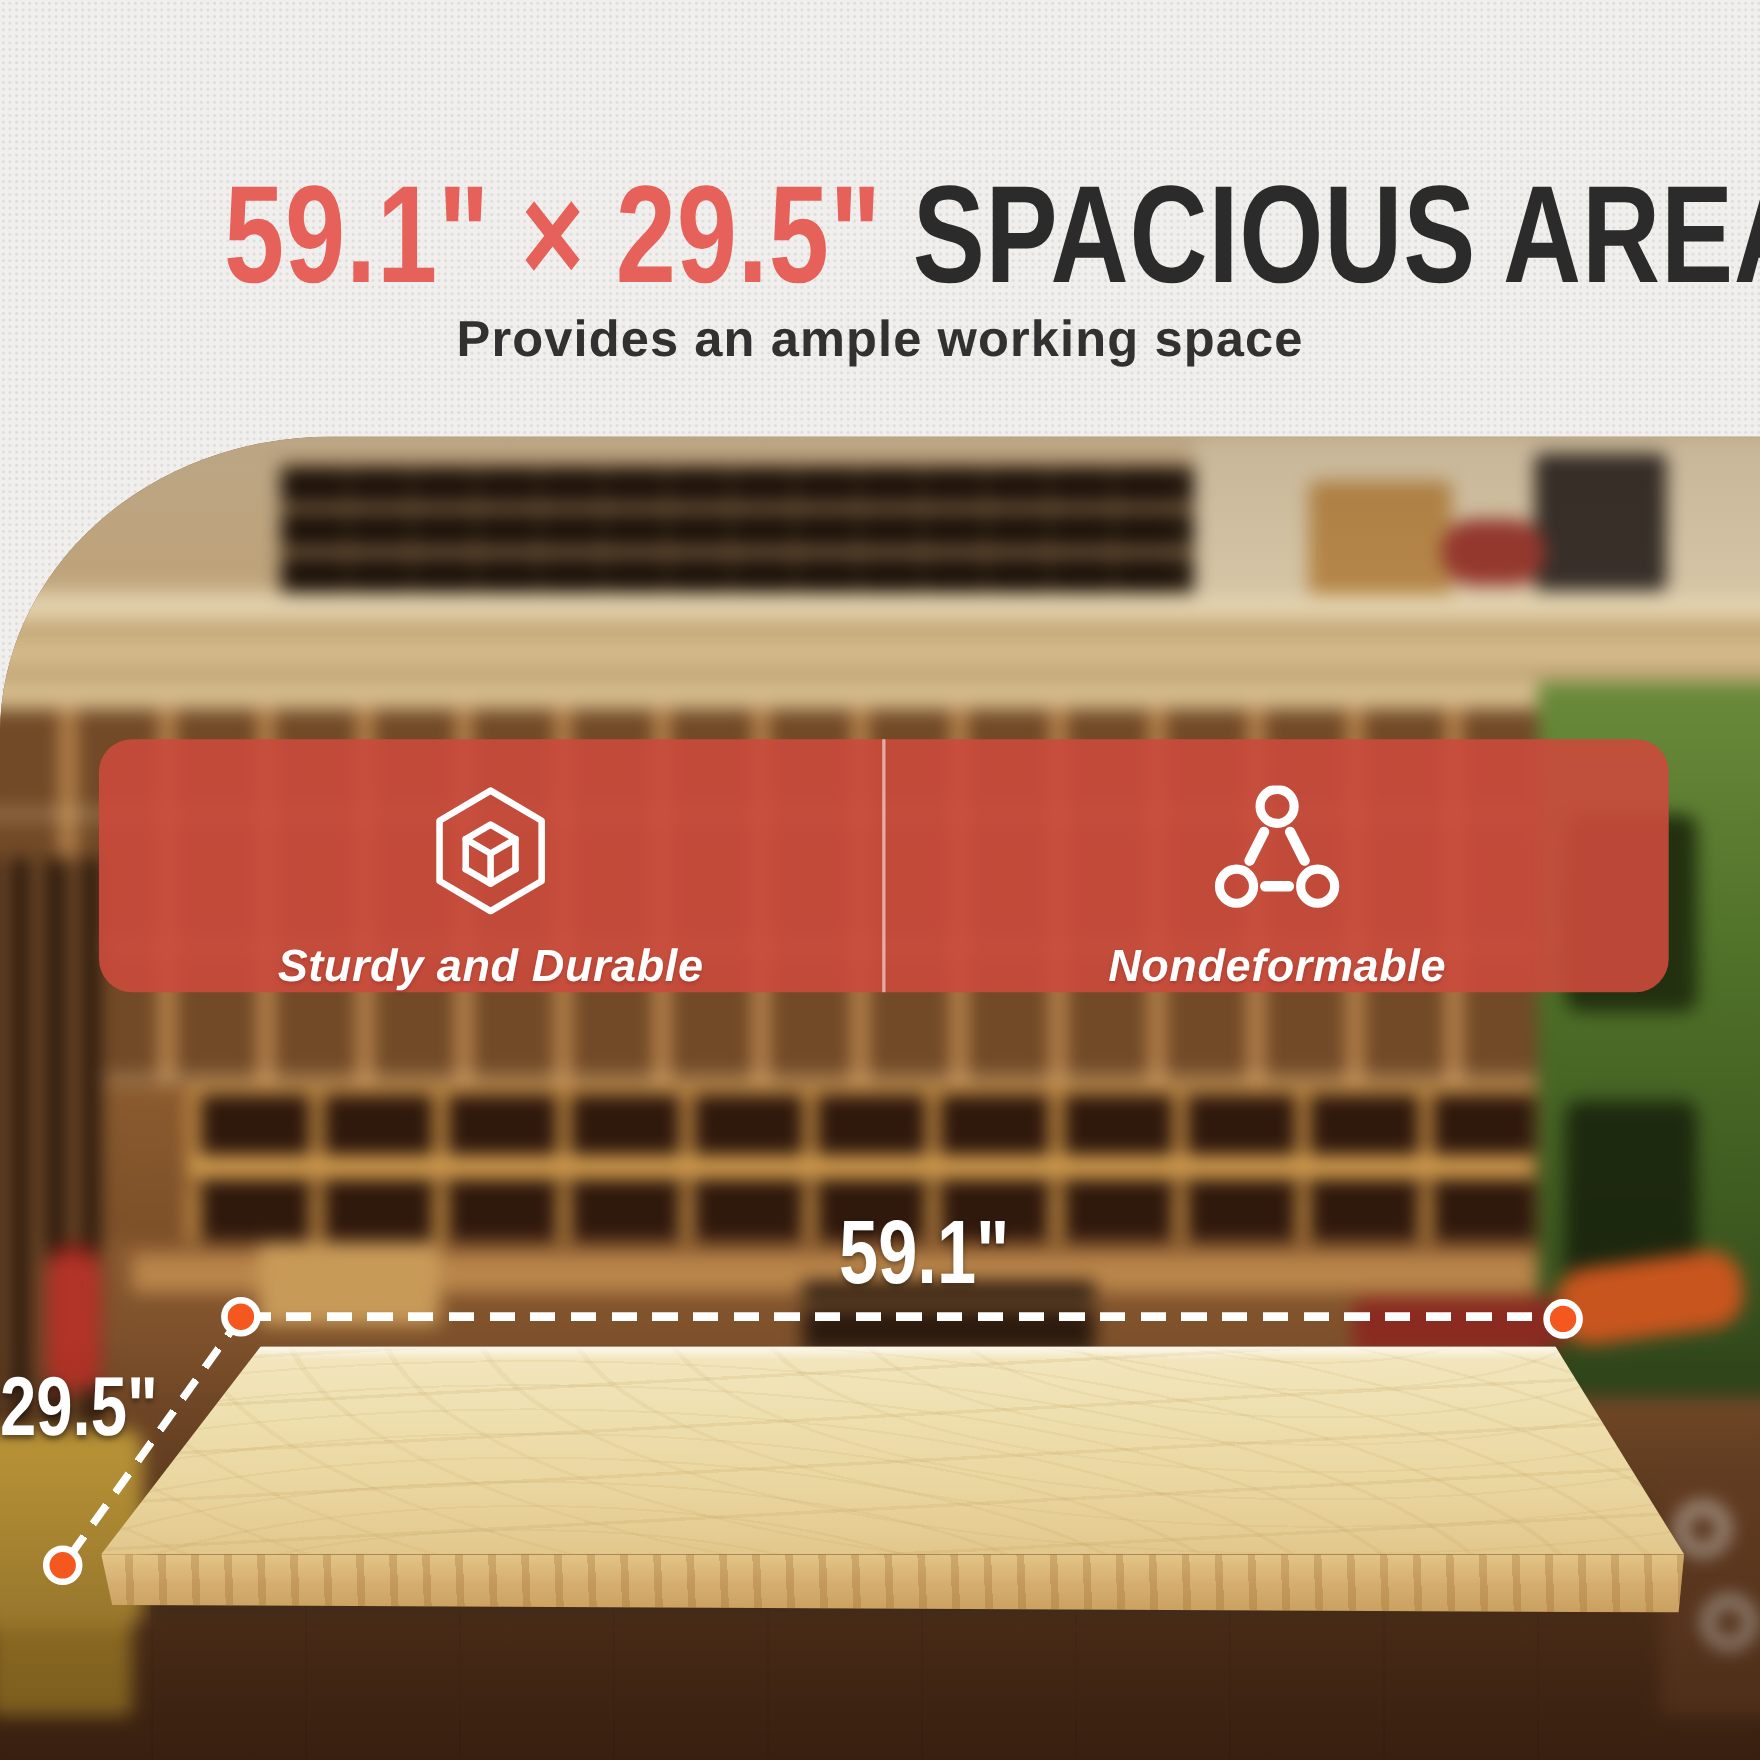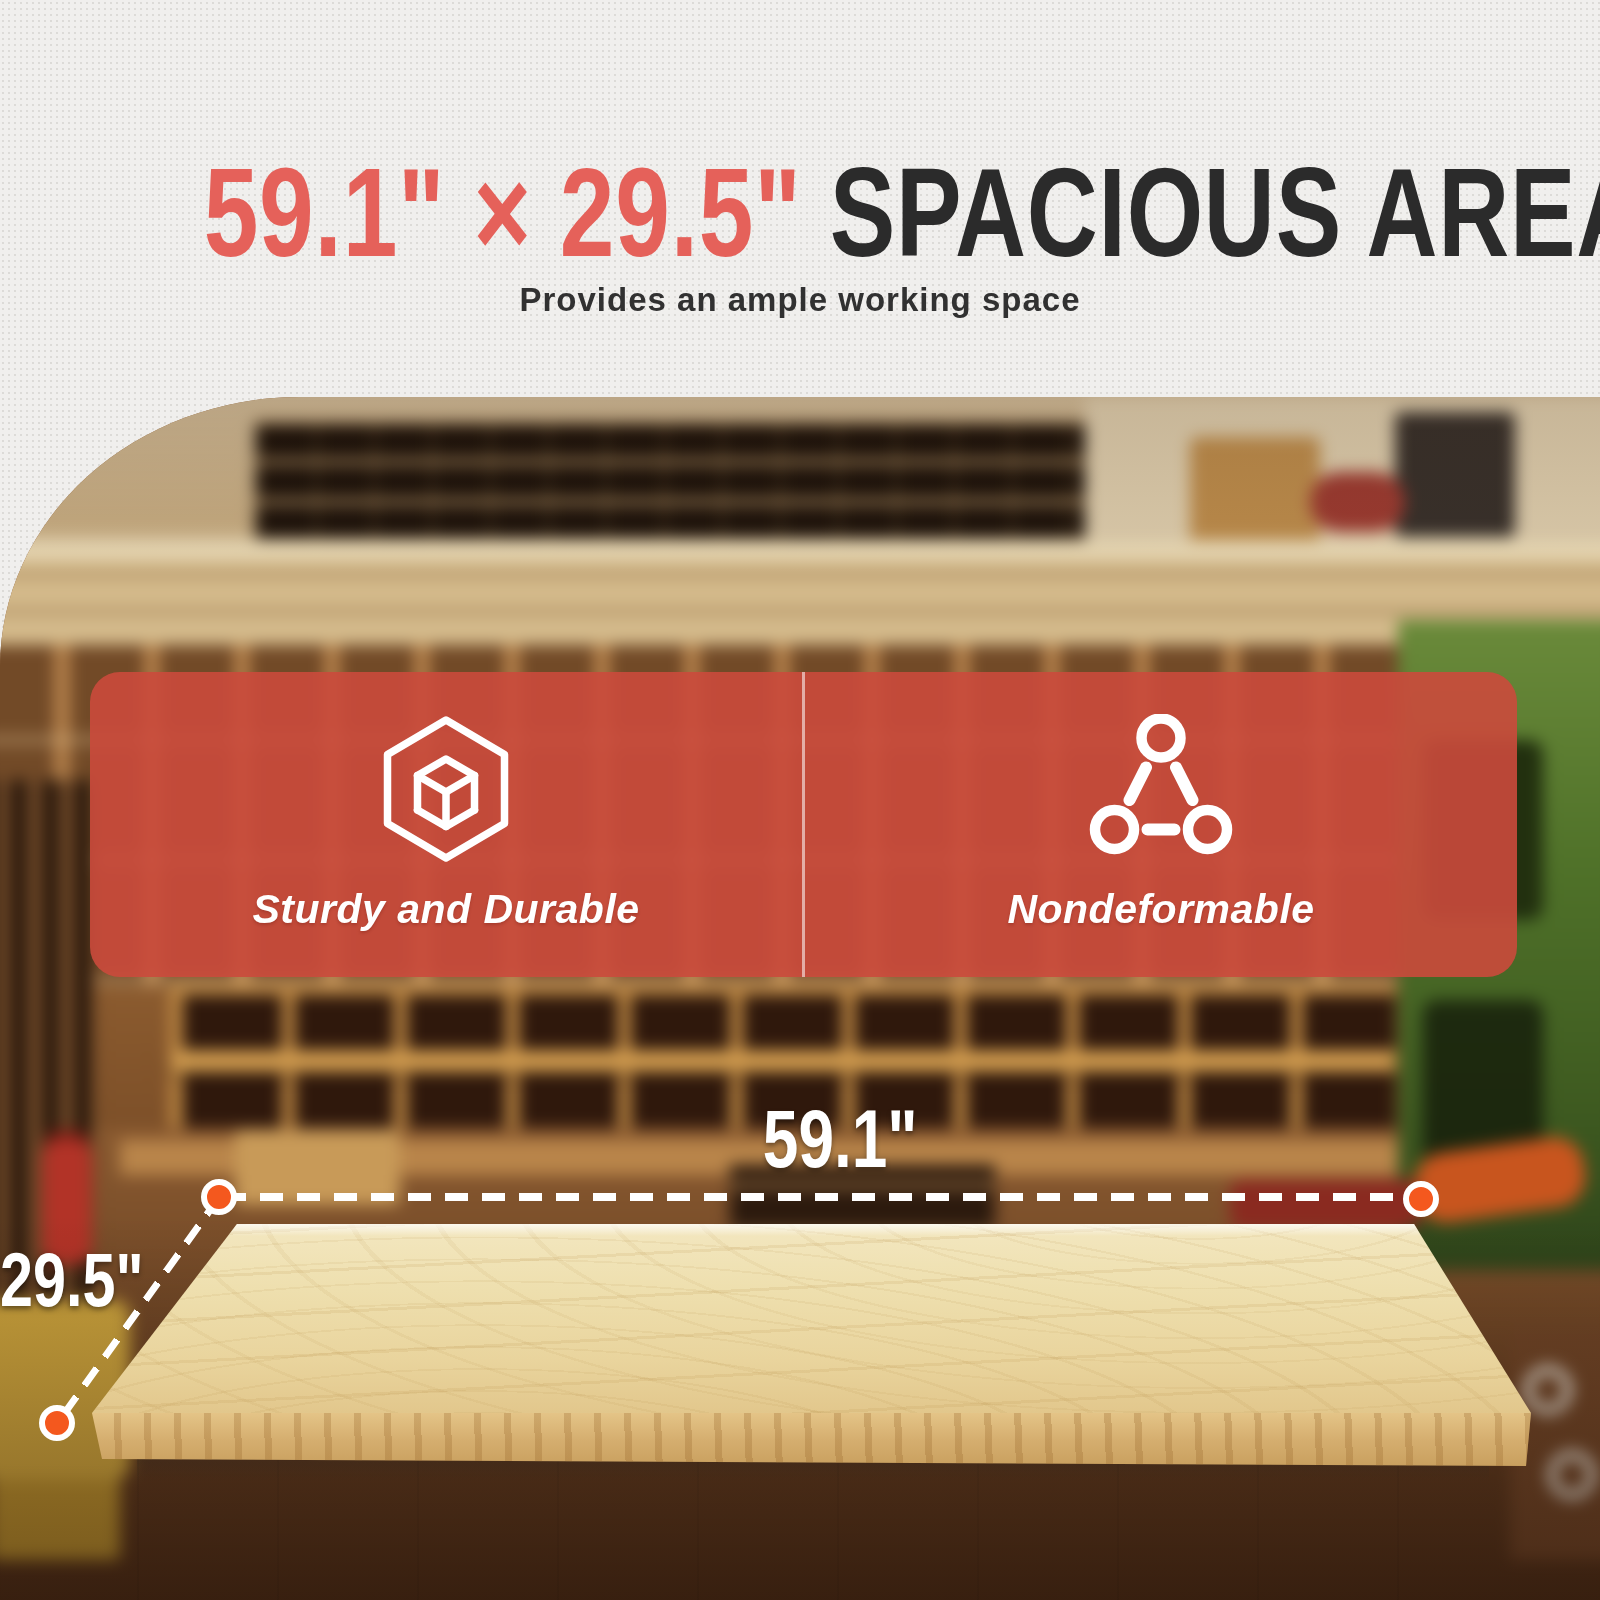--- a/index.html
+++ b/index.html
@@ -12,21 +12,21 @@
         background-image:radial-gradient(rgba(150,145,138,.22) 1px, transparent 1.4px);
         background-size:6px 6px;}
 
   
   .title-row{position:absolute;left:0;right:0;top:150px;text-align:center;white-space:nowrap;}
   .title-inner{display:inline-block;transform:scaleX(.78);transform-origin:center;
                font-weight:bold;font-size:126px;line-height:1.0;letter-spacing:1px;}
   .title-red{color:#e5615a;}
   .title-dark{color:#2b2b2b;}
   .subtitle{position:absolute;left:0;right:0;top:281px;text-align:center;
-            font-weight:bold;font-size:33px;color:#313131;letter-spacing:1px;}
+            font-weight:bold;font-size:46px;color:#313131;letter-spacing:1px;}
 
   
   .photo{position:absolute;left:0;right:0;top:397px;bottom:0;overflow:hidden;
          border-top-left-radius:300px 270px;background:#8a5a30;}
   .photo-art{position:absolute;left:-20px;top:-20px;width:1640px;height:1243px;filter:blur(8px);}
   .photo-art > div{position:absolute;}
   .ph-base{inset:0;background:linear-gradient(180deg,#cdb896 0,#c2a77d 150px,#e8d8b4 185px,
            #d9c197 215px,#b98a52 300px,#aa763f 420px,#9c6a38 560px,#8a5a2e 620px,
            #7c4f28 760px,#6a4222 900px,#4e301a 1243px);}
   .ph-bins{left:275px;top:43px;width:830px;height:165px;
@@ -71,21 +71,21 @@
             transform:rotate(-8deg);}
   .ph-redfloor{left:1250px;top:803px;width:190px;height:50px;background:#8a2a20;border-radius:12px;}
   .ph-obox{left:1530px;top:953px;width:110px;height:230px;background:#6e4426;
             background-image:
               radial-gradient(circle at 38px 60px, transparent 0 16px, #e8e4da 16px 24px, transparent 24px),
               radial-gradient(circle at 62px 145px, transparent 0 16px, #e8e4da 16px 24px, transparent 24px);}
   .photo-shade{position:absolute;inset:0;
             background:linear-gradient(180deg, rgba(40,20,8,.10), transparent 15%, transparent 68%, rgba(25,10,4,.42));}
 
   
-  .banner{position:absolute;left:90px;top:672px;width:1427px;height:305px;border-radius:30px;
+  .banner{position:absolute;left:90px;top:672px;width:1427px;height:230px;border-radius:30px;
           background:rgba(203,74,60,.9);display:flex;align-items:stretch;}
   .feature{flex:1 1 0;display:flex;flex-direction:column;align-items:center;justify-content:flex-start;}
   .feature + .feature{border-left:3px solid rgba(255,255,255,.55);text-align:center;}
   .feature svg{margin-top:42px;width:150px;height:150px;display:block;}
   .feature-label{margin-top:22px;color:#fff;font-size:41px;font-weight:bold;font-style:italic;
                  letter-spacing:.5px;text-shadow:0 2px 3px rgba(90,20,10,.25);}
 
   
   .geo{position:absolute;inset:0;}
   .base-panel{position:absolute;left:137px;top:1452px;width:1352px;height:148px;

